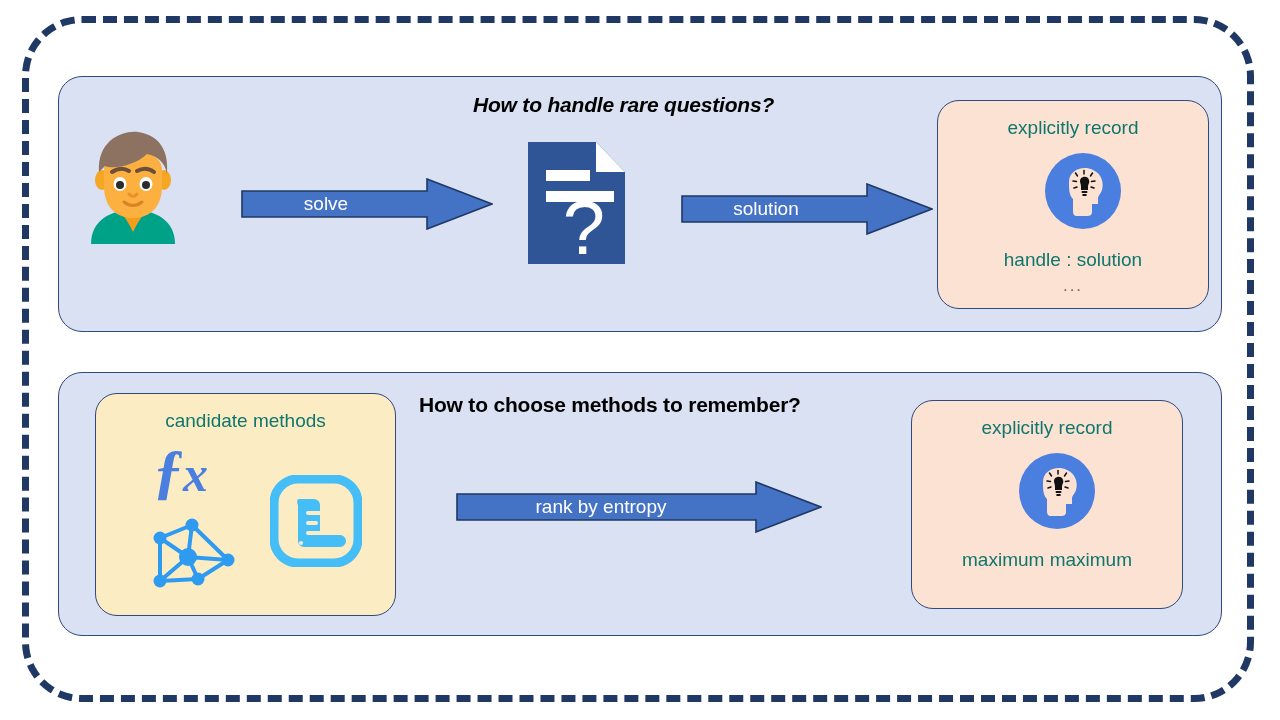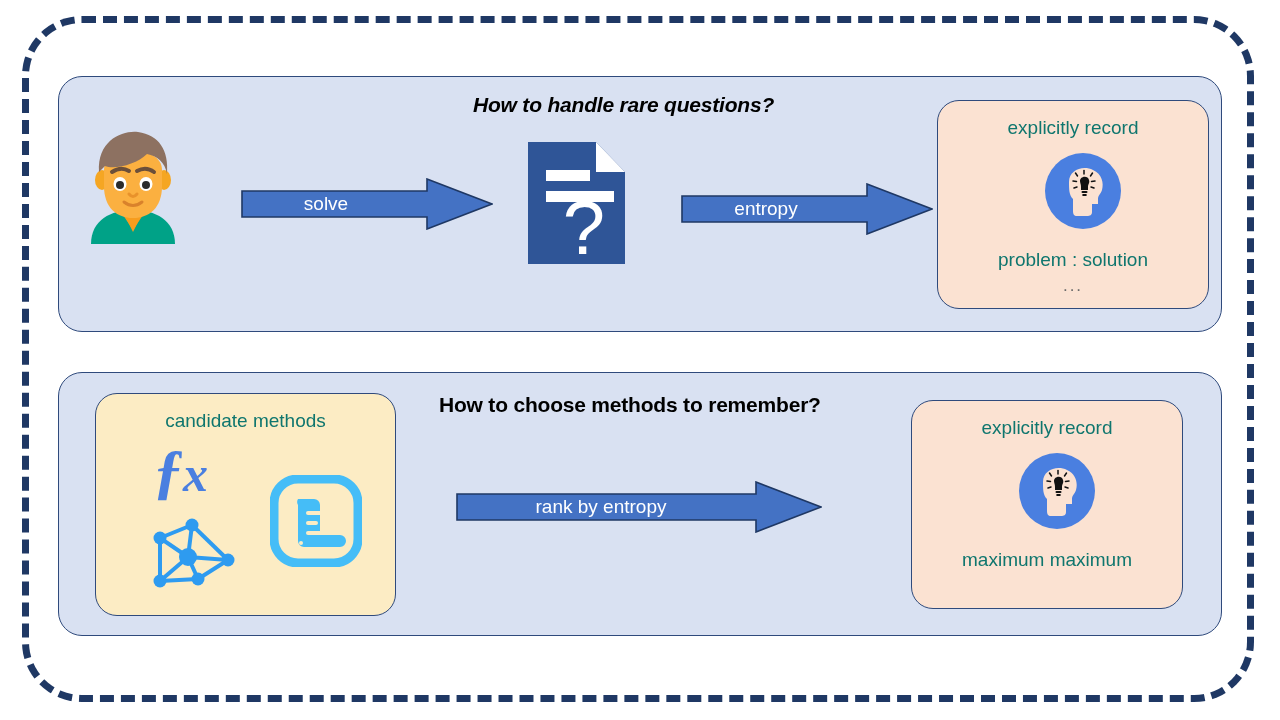--- a/index.html
+++ b/index.html
@@ -62,21 +62,20 @@
     letter-spacing: -0.2px;
   }
   #title-top {
     left: 473px;
     top: 93px;
     font-style: italic;
   }
   #title-bottom {
     left: 419px;
     top: 393px;
-    margin-left: 20px;
   }
 
   
   .card {
     position: absolute;
     box-sizing: border-box;
     border: 1.3px solid #2F4A7C;
     border-radius: 22px;
   }
   .card-peach { background: #FBE2D2; }
@@ -269,26 +268,26 @@
       <rect x="22" y="30" width="44" height="11" fill="#ffffff"></rect>
       <rect x="22" y="51" width="68" height="11" fill="#ffffff"></rect>
       <text x="60" y="114" font-family="'Liberation Sans', sans-serif" font-size="76" fill="#ffffff" text-anchor="middle">?</text>
     </svg>
   </div>
 
   <div class="arrow" id="arrow-remember">
     <svg viewBox="0 0 252 52" width="252" height="52">
       <path d="M1 13 L186 13 L186 1 L251 26 L186 51 L186 39 L1 39 Z" fill="#4472C4" stroke="#1F3864" stroke-width="1.6" stroke-linejoin="miter"></path>
     </svg>
-    <div class="arrow-label">entropy</div>
+    <div class="arrow-label">solution</div>
   </div>
 
   <div class="card card-peach" id="card-record-top">
     <div class="card-label card-label-top">explicitly record</div>
-    <div class="card-label card-label-mid">problem : solution</div>
+    <div class="card-label card-label-mid">handle : solution</div>
     <div class="card-label card-label-sub">...</div>
   </div>
 
   <div class="head-icon" id="head-icon-top">
     <svg viewBox="0 0 78 78" width="78" height="78">
       <circle cx="39" cy="39" r="38" fill="#4A7FE0"></circle>
       <path d="M25 30 C25 18 39 13 49 18 C58 22 60 31 58 38 C57 42 54 43 54 47 L54 52 L48 52 L48 60 C48 63 46 64 43 64 L33 64 C30 64 29 62 29 59 L29 47 C25 43 25 37 25 30 Z" fill="#FBE2D2"></path>
       <g fill="#111111">
         <path d="M36 29 C36 24 44 23 45 28 C46 31 44 32 44 35 L44 38 L37 38 L37 35 C37 32 36 31 36 29 Z"></path>
         <rect x="37.5" y="39" width="6" height="2" rx="1"></rect>

